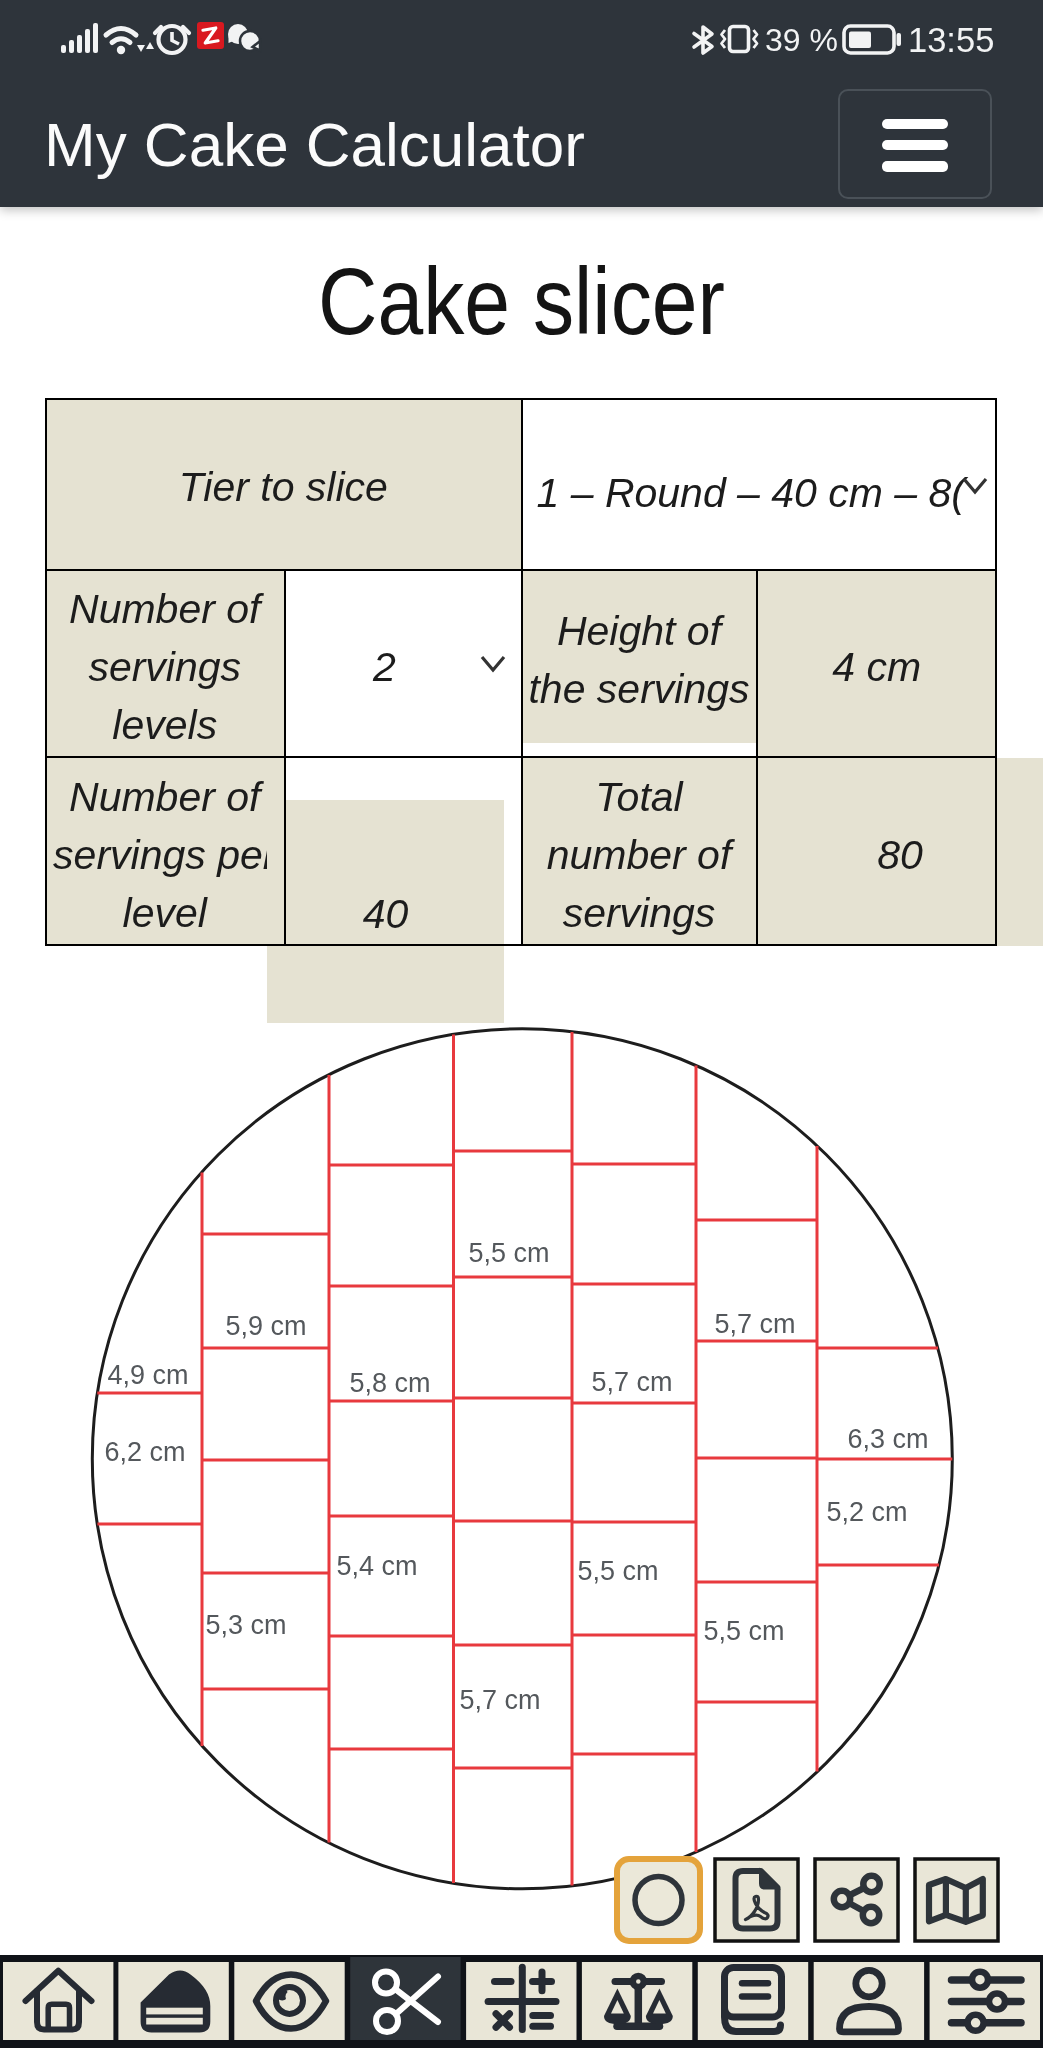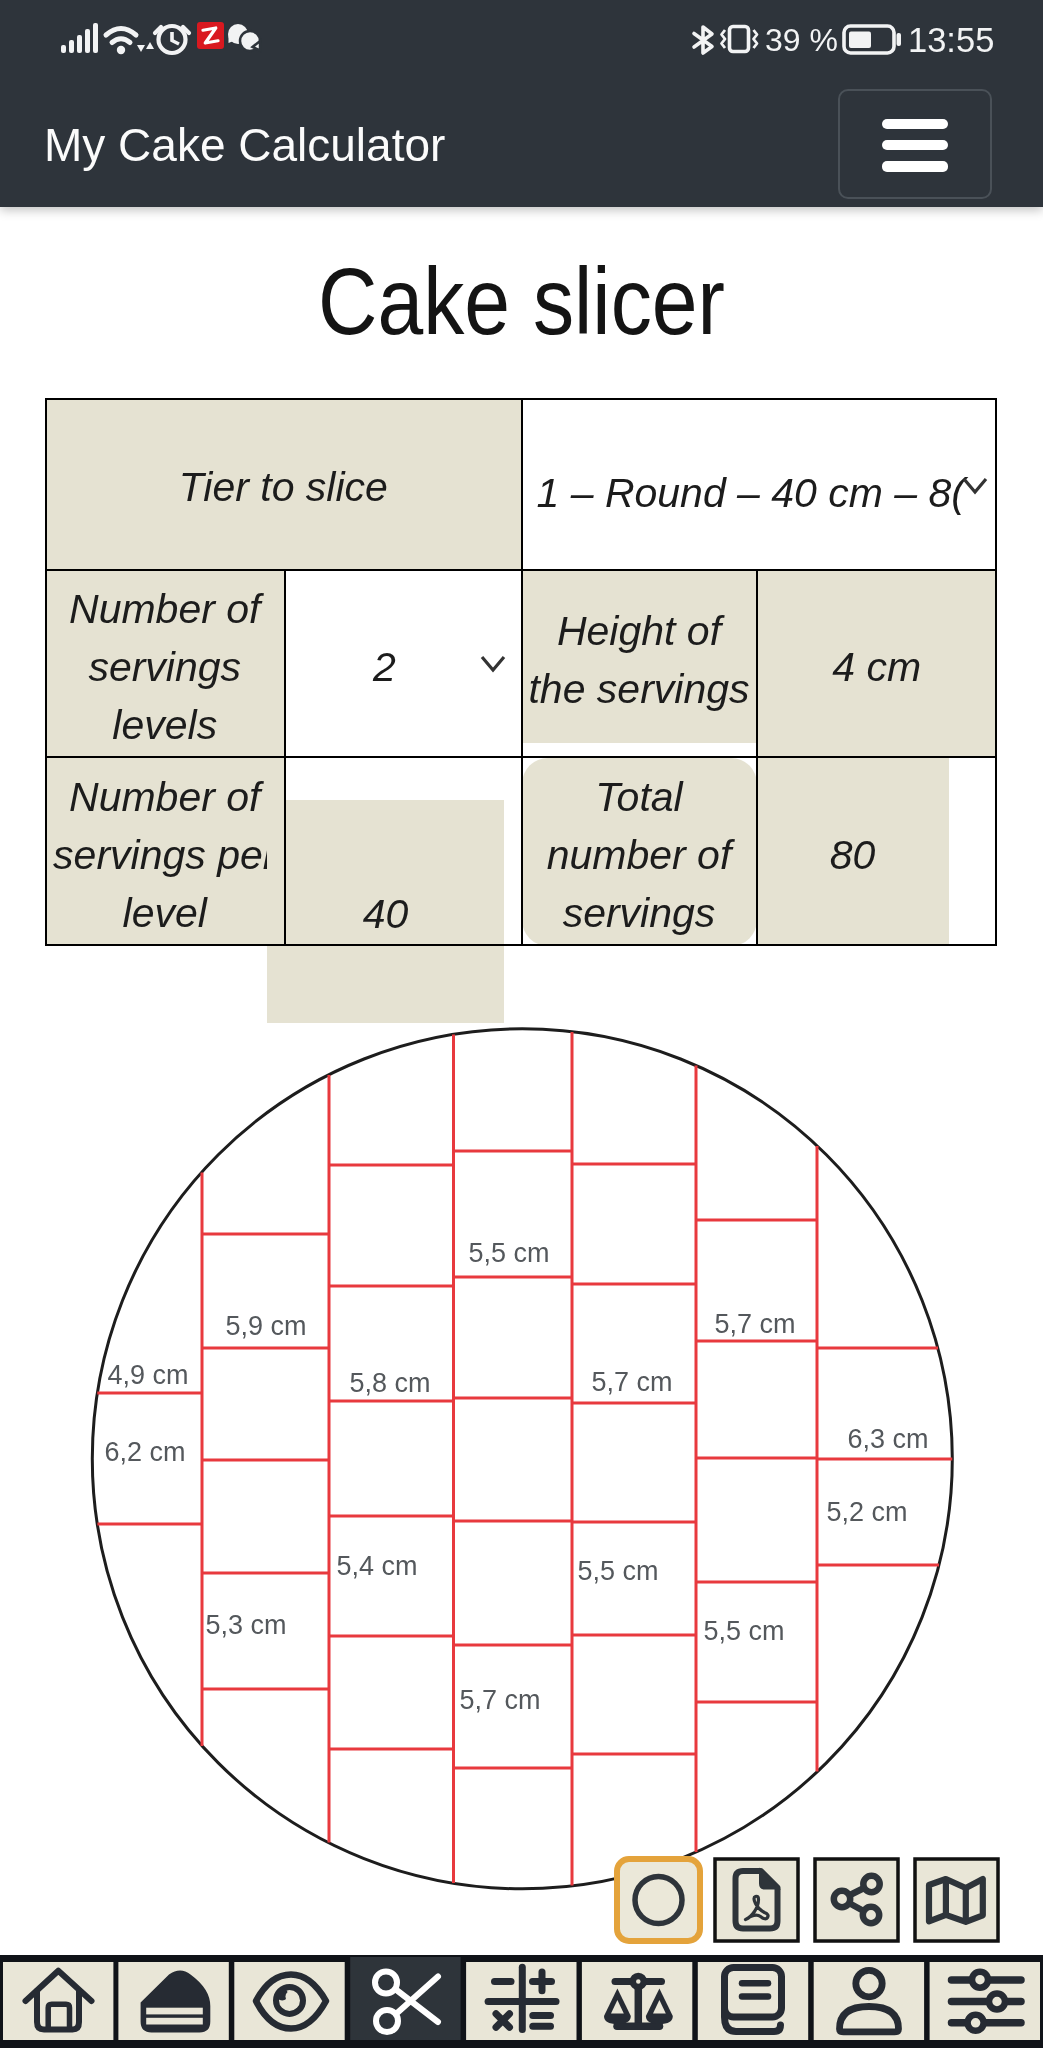--- a/index.html
+++ b/index.html
@@ -63,21 +63,21 @@
 
   <g>
     <rect x="844" y="26" width="50" height="27" rx="6.5" stroke="#f2f3f4" stroke-width="3.6" fill="none"></rect>
     <rect x="849" y="31.5" width="22" height="16.5" rx="2" fill="#f2f3f4"></rect>
     <rect x="896.5" y="33" width="4.5" height="13" rx="2" fill="#f2f3f4"></rect>
   </g>
 
   <text x="908" y="51.5" font-size="34.5" fill="#f2f3f4" font-family="Liberation Sans, sans-serif">13:55</text>
 </svg>
 
-<div class="abs" style="left:44px;top:116px;width:700px;height:64px;color:#fbfbfb;font-size:46px;line-height:58px;">My Cake Calculator</div>
+<div class="abs" style="left:44px;top:116px;width:700px;height:64px;color:#fbfbfb;font-size:62px;line-height:58px;">My Cake Calculator</div>
 
 <div class="abs" style="left:838px;top:89px;width:154px;height:110px;border:2px solid #4a5158;border-radius:10px;box-sizing:border-box;"></div>
 <div class="abs" style="left:882px;top:119px;width:66px;height:10px;background:#fff;border-radius:5px;"></div>
 <div class="abs" style="left:882px;top:140px;width:66px;height:10px;background:#fff;border-radius:5px;"></div>
 <div class="abs" style="left:882px;top:161px;width:66px;height:11px;background:#fff;border-radius:5px;"></div>
 
 <div class="abs" style="left:0;top:255px;width:1043px;text-align:center;font-size:94px;line-height:94px;color:#141414;transform:scaleX(0.875);transform-origin:521.5px 0;">Cake slicer</div>
 
 <div class="abs" id="tbl" style="left:45px;top:398px;width:952px;height:548px;font-size:41px;color:#1c1c1c;font-style:italic;">
 
@@ -96,23 +96,23 @@
     </svg>
 
   <div class="abs cell beige" style="left:476.5px;top:173px;width:235px;height:172px;">Height of<br>the servings</div>
 
   <div class="abs cell beige" style="left:711.5px;top:173px;width:240.5px;height:187px;">4 cm</div>
 
   <div class="abs cell beige" style="left:0;top:360px;width:239.5px;height:188px;">Number of<br>servings per<br>level</div>
 
   <div class="abs cell beige" style="left:222px;top:360px;width:237px;height:223px;margin-top:42px;">40</div>
 
-  <div class="abs cell beige" style="left:476.5px;top:360px;width:235px;height:188px;border-radius:26px;">Total<br>number of<br>servings</div>
-
-  <div class="abs cell beige" style="left:711.5px;top:360px;width:192px;height:188px;">80</div>
+  <div class="abs cell beige" style="left:476.5px;top:360px;width:235px;height:188px;">Total<br>number of<br>servings</div>
+
+  <div class="abs cell beige" style="left:711.5px;top:360px;width:287px;height:188px;">80</div>
 
   <div class="abs tline" style="left:0;top:0;width:952px;height:2px;"></div>
   <div class="abs tline" style="left:0;top:171px;width:952px;height:2px;"></div>
   <div class="abs tline" style="left:0;top:358px;width:952px;height:2px;"></div>
   <div class="abs tline" style="left:0;top:546px;width:952px;height:2px;"></div>
   <div class="abs tline" style="left:0;top:0;width:2px;height:548px;"></div>
   <div class="abs tline" style="left:950px;top:0;width:2px;height:548px;"></div>
   <div class="abs tline" style="left:475.5px;top:0;width:2px;height:548px;"></div>
   <div class="abs tline" style="left:238.5px;top:173px;width:2px;height:375px;"></div>
   <div class="abs tline" style="left:710.5px;top:173px;width:2px;height:375px;"></div>

